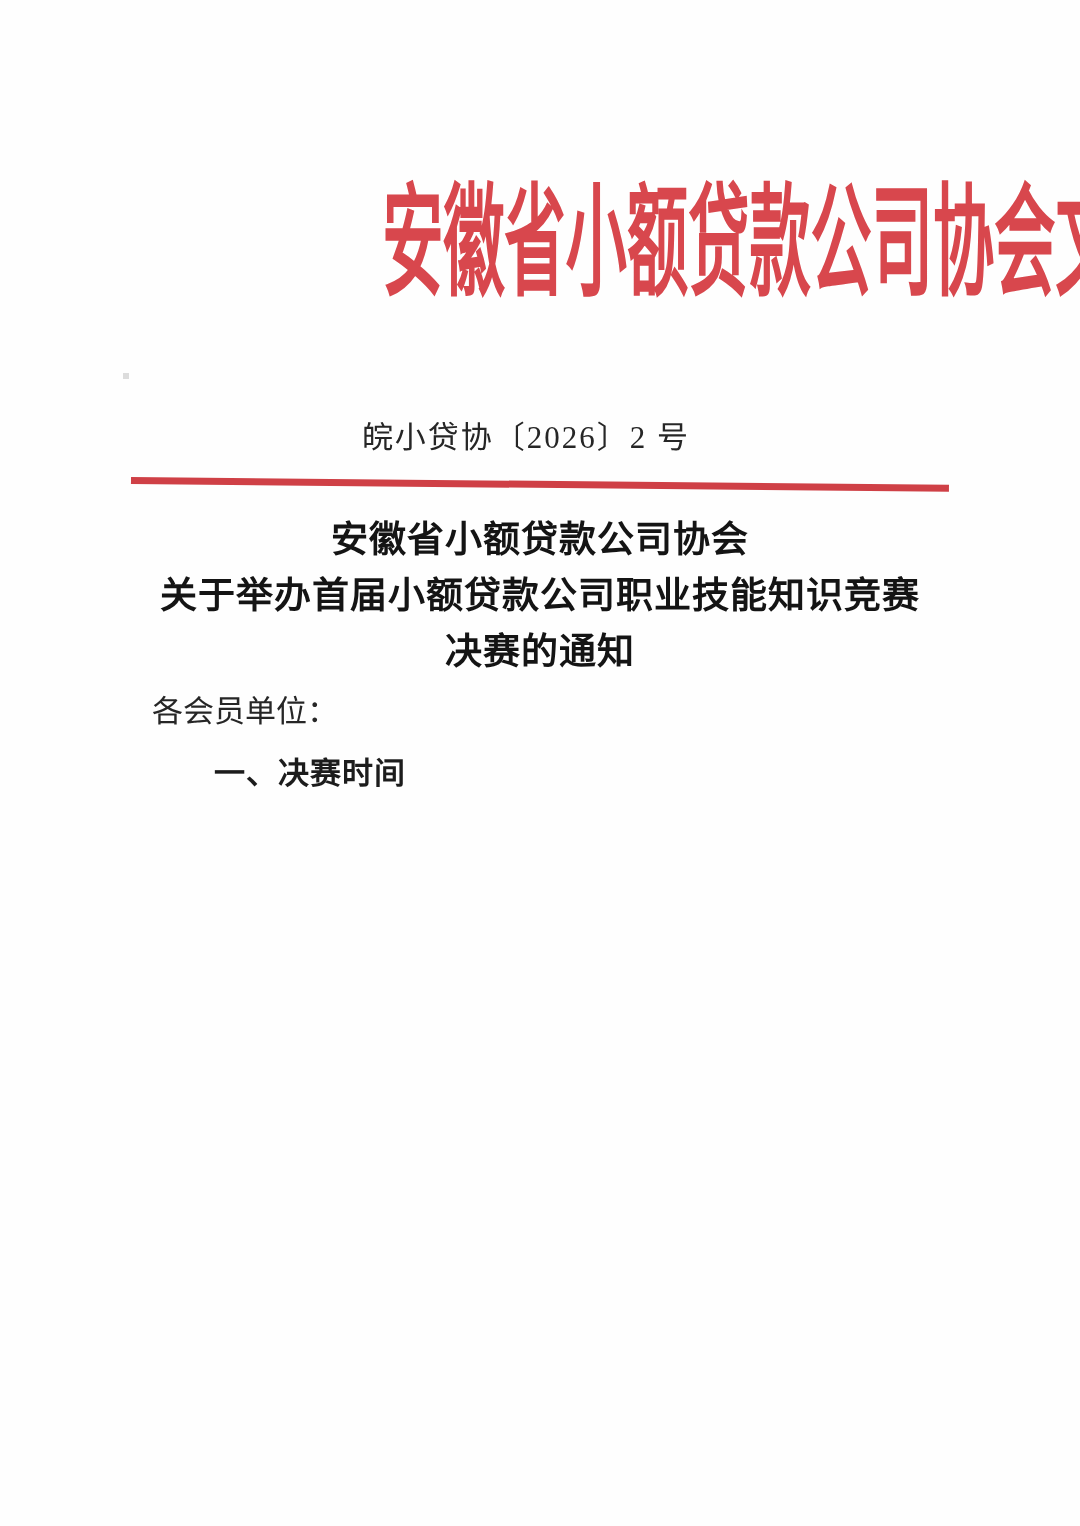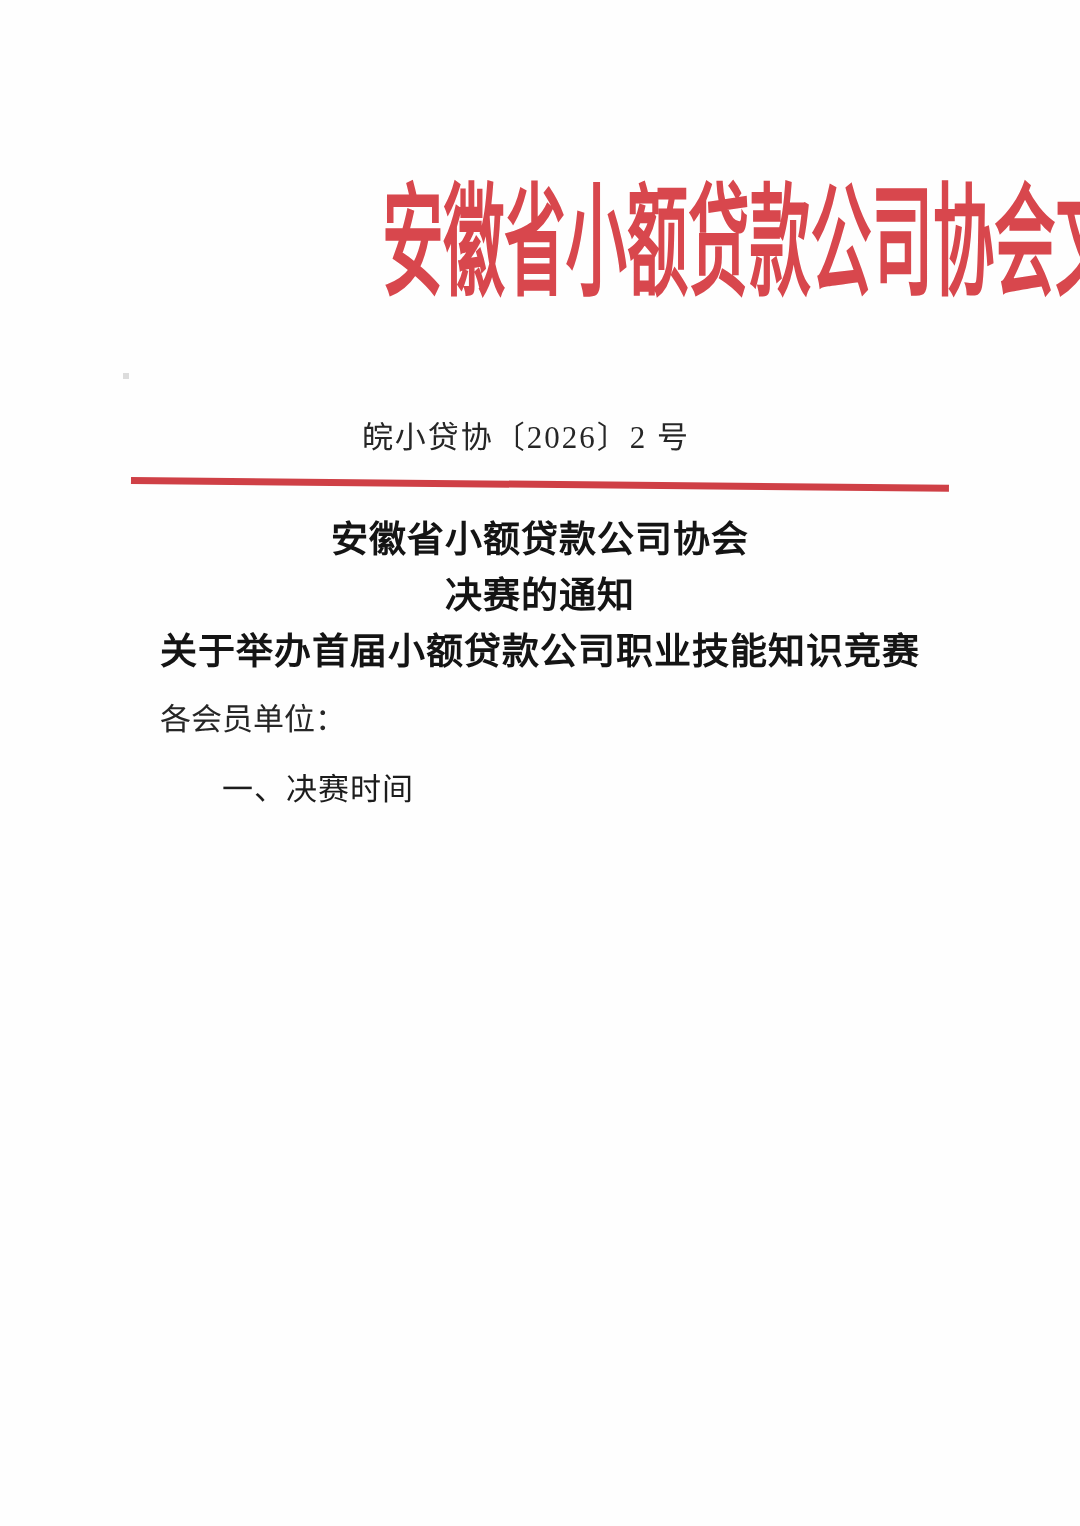--- a/index.html
+++ b/index.html
@@ -77,26 +77,26 @@
   
   .body-text{
     position:absolute;
     top:679px; left:148px;
     width:784px;
     font-size:31px;
     line-height:57.6px;
     color:var(--ink);
     text-align:justify;
   }
-  .body-text p{margin:12px;}
+  .body-text p{margin:4px;}
   .para{text-indent:62px;}
   .heading{
     text-indent:62px;
     font-family:"Liberation Sans", sans-serif;
-    font-weight:normal;
+    font-weight:bold;
     color:#1c1c1c;
     letter-spacing:1px;
   }
   
   .speck{
     position:absolute;
     top:373px; left:123px;
     width:6px; height:6px;
     background:#c9c9c9;
     opacity:.65;
@@ -110,22 +110,22 @@
   <div class="banner">
     <span class="banner-text">安徽省小额贷款公司协会文件</span>
   </div>
 
   <div class="doc-number">皖小贷协〔2026〕2 号</div>
 
   <div class="red-line"></div>
 
   <div class="title">
     <div>安徽省小额贷款公司协会</div>
+    <div>关于举办首届小额贷款公司职业技能知识竞赛</div>
     <div>决赛的通知</div>
-    <div>关于举办首届小额贷款公司职业技能知识竞赛</div>
   </div>
 
   <div class="body-text">
     <p class="salutation">各会员单位：</p>
     <p class="heading">一、决赛时间</p>
   </div>
 
   <div class="speck"></div>
 
 </div>

